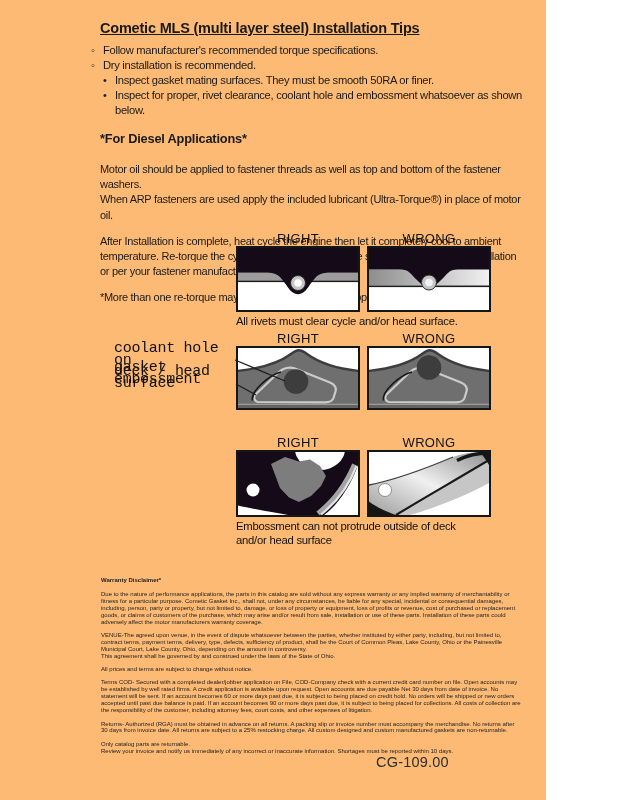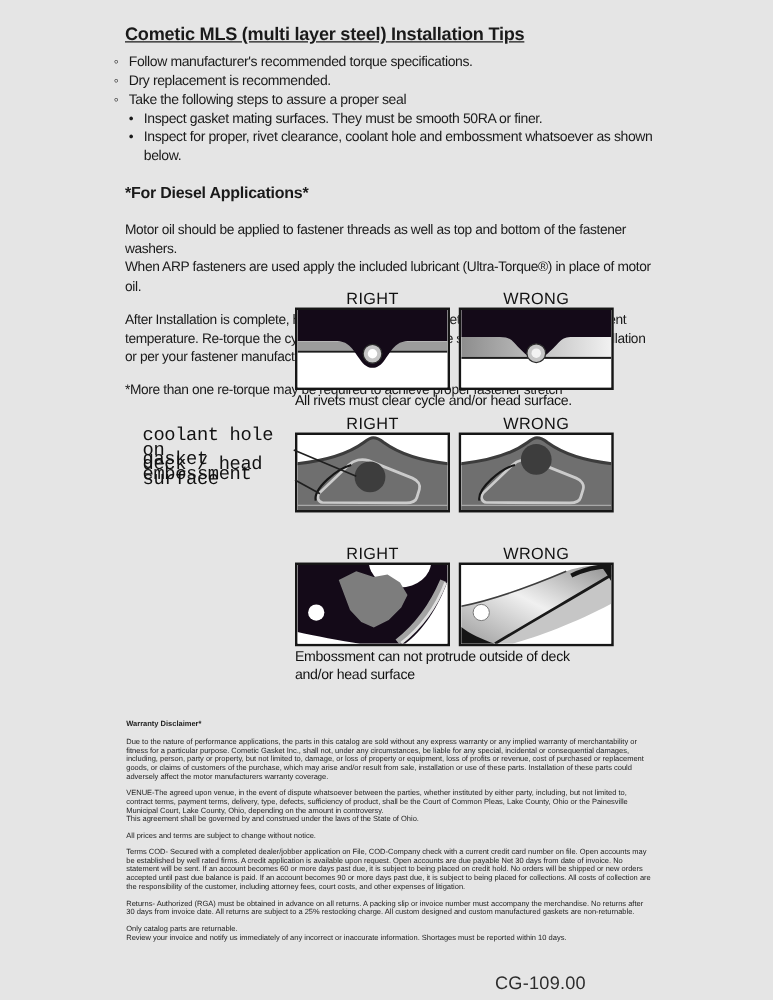--- a/index.html
+++ b/index.html
@@ -1,16 +1,16 @@
 <!DOCTYPE html>
 <html><head>
 <meta charset="utf-8">
 <style>
   html,body{margin:0;padding:0;background:#ffffff;}
-  .page{position:relative;width:618px;height:800px;background:#e5e5e5;overflow:hidden;
+  .page{position:relative;width:546px;height:800px;background:#fdba74;overflow:hidden;
         font-family:"Liberation Sans",sans-serif;color:#1a1a1a;}
 
   
   .doc{position:absolute;left:100px;top:20px;width:436px;}
   .title{font-size:14.5px;font-weight:bold;letter-spacing:-0.2px;
          text-decoration:underline;margin:0 0 7px 0;}
   .tip{position:relative;font-size:11.2px;letter-spacing:-0.3px;line-height:15px;padding-left:3px;}
   .tip::before{content:"\25E6";position:absolute;left:-9px;top:0;font-size:11px;}
   .subtip{margin-left:12px;}
   .subtip::before{content:"\2022";left:-9px;}
@@ -33,33 +33,32 @@
   .ann-coolant{top:343px;}
   .ann-emboss{top:362px;}
   .leader-svg{position:absolute;left:120px;top:338px;}
 
   
   .warranty{position:absolute;left:101px;top:577px;width:420px;font-size:6px;
             line-height:6.9px;color:#222;}
   .w-head{font-weight:bold;margin:0 0 7px 0;}
   .warranty p{margin:0 0 6.5px 0;white-space:pre-line;}
 
-  .footer-code{position:absolute;left:396px;top:754px;font-size:14.5px;
-               letter-spacing:0.2px;color:#2d2d2d;margin-top:25px;}
+  .footer-code{position:absolute;left:376px;top:754px;font-size:14.5px;
+               letter-spacing:0.2px;color:#2d2d2d;}
 </style>
 </head>
 <body>
 
 <div class="page">
 
   <div class="doc">
     <h1 class="title">Cometic MLS (multi layer steel) Installation Tips</h1>
     <div class="tip">Follow manufacturer's recommended torque specifications.</div>
-    <div class="tip">Dry replacement is recommended.</div>
-    <div class="tip">Take the following steps to assure a proper seal</div>
+    <div class="tip">Dry installation is recommended.</div>
     <div class="tip subtip">Inspect gasket mating surfaces.  They must be smooth 50RA or finer.</div>
     <div class="tip subtip">Inspect for proper, rivet clearance, coolant hole and embossment whatsoever as shown below.</div>
 
     <div class="diesel-heading">*For Diesel Applications*</div>
     <div class="para">Motor oil should be applied to fastener threads as well as top and bottom of the fastener washers.
 When ARP fasteners are used apply the included lubricant (Ultra-Torque®) in place of motor oil.</div>
     <div class="para">After Installation is complete, heat cycle the engine then let it completely cool to ambient
 temperature. Re-torque the cylinder head fasteners in the same pattern as initial installation
 or per your fastener manufacturer's recommendations.</div>
     <div class="para">*More than one re-torque may be required to achieve proper fastener stretch*</div>

